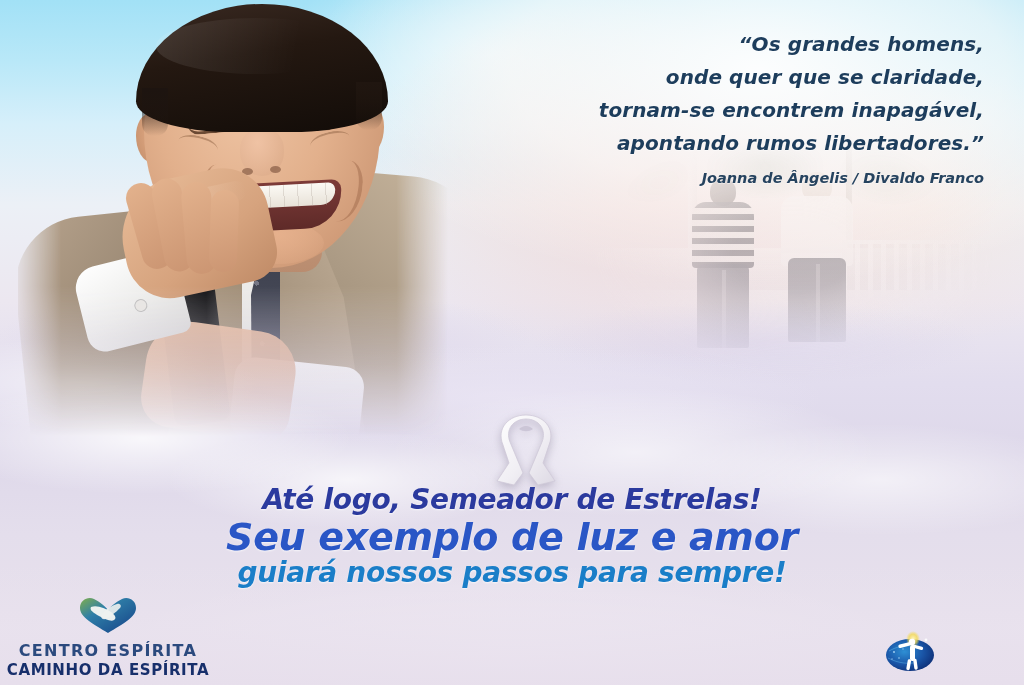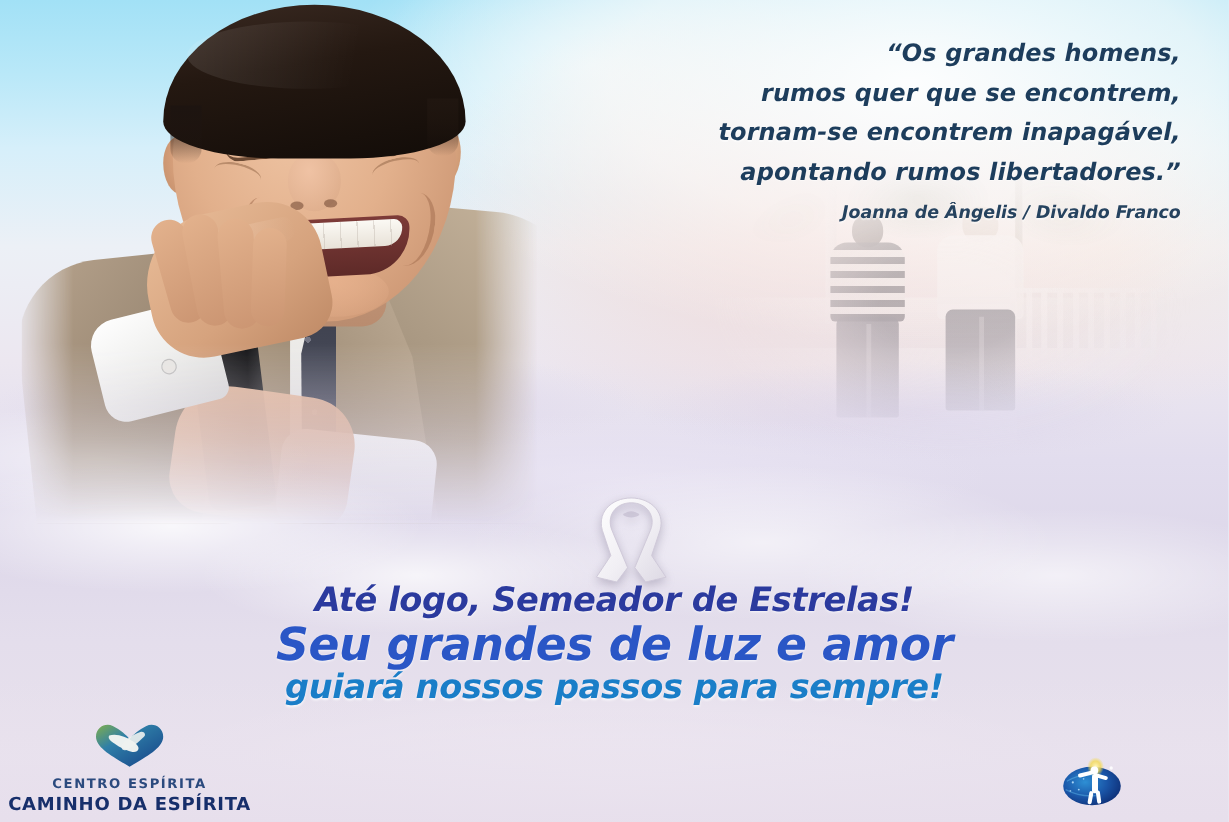--- a/index.html
+++ b/index.html
@@ -392,21 +392,21 @@
     position: absolute;
     right: 6px; bottom: 6px;
     width: 216px;
     text-align: center;
   }
   .logo-mark { display: block; margin: 0 auto 2px auto; }
   .logo-l1 {
     display: block;
     font-family: "DejaVu Sans", sans-serif;
     font-weight: bold;
-    font-size: 11px;
+    font-size: 16px;
     letter-spacing: 1.3px;
     color: #2b4a7e;
   }
   .logo-l2 {
     display: block;
     font-family: "DejaVu Sans", sans-serif;
     font-weight: bold;
     font-size: 15px;
     letter-spacing: 0.6px;
     color: #172f6b;
@@ -492,21 +492,21 @@
       <div class="hand"></div>
       <div class="finger f1"></div>
       <div class="finger f2"></div>
       <div class="finger f3"></div>
       <div class="finger f4"></div>
     </div>
   </div>
 
   <div class="quote">
     <span class="quote-line">“Os grandes homens,</span>
-    <span class="quote-line">rumos quer que se encontrem,</span>
+    <span class="quote-line">onde quer que se claridade,</span>
     <span class="quote-line">tornam-se encontrem inapagável,</span>
     <span class="quote-line">apontando rumos libertadores.”</span>
   </div>
   <div class="quote-attr">Joanna de Ângelis / Divaldo Franco</div>
 
   <div class="ribbon">
     <svg width="74" height="78" viewBox="0 0 74 78" xmlns="http://www.w3.org/2000/svg">
       <defs>
         <linearGradient id="rg" x1="0" y1="0" x2="1" y2="1">
           <stop offset="0%" stop-color="#ffffff"></stop>
@@ -514,21 +514,21 @@
           <stop offset="100%" stop-color="#ddd9e4"></stop>
         </linearGradient>
       </defs>
       <path d="M37 8 C24 8 16 19 21 31 L34 62 L25 74 L8 70 L20 52 L14 34 C7 17 20 4 37 4 C54 4 67 17 60 34 L54 52 L66 70 L49 74 L40 62 L53 31 C58 19 50 8 37 8 Z" fill="url(#rg)" stroke="#cfc9d8" stroke-width="0.8"></path>
       <path d="M30 18 C34 14 40 14 44 18 C40 21 34 21 30 18 Z" fill="#b9b3c6" opacity="0.55"></path>
     </svg>
   </div>
 
   <div class="headline">
     <span class="hl1">Até logo, Semeador de Estrelas!</span>
-    <span class="hl2">Seu grandes de luz e amor</span>
+    <span class="hl2">Seu exemplo de luz e amor</span>
     <span class="hl3">guiará nossos passos para sempre!</span>
   </div>
 
   <div class="logo-left">
     <span class="logo-mark">
       <svg width="62" height="40" viewBox="0 0 62 40" xmlns="http://www.w3.org/2000/svg">
         <defs>
           <linearGradient id="hg" x1="0" y1="0" x2="1" y2="1">
             <stop offset="0%" stop-color="#7fae4e"></stop>
             <stop offset="35%" stop-color="#2f7fa8"></stop>

